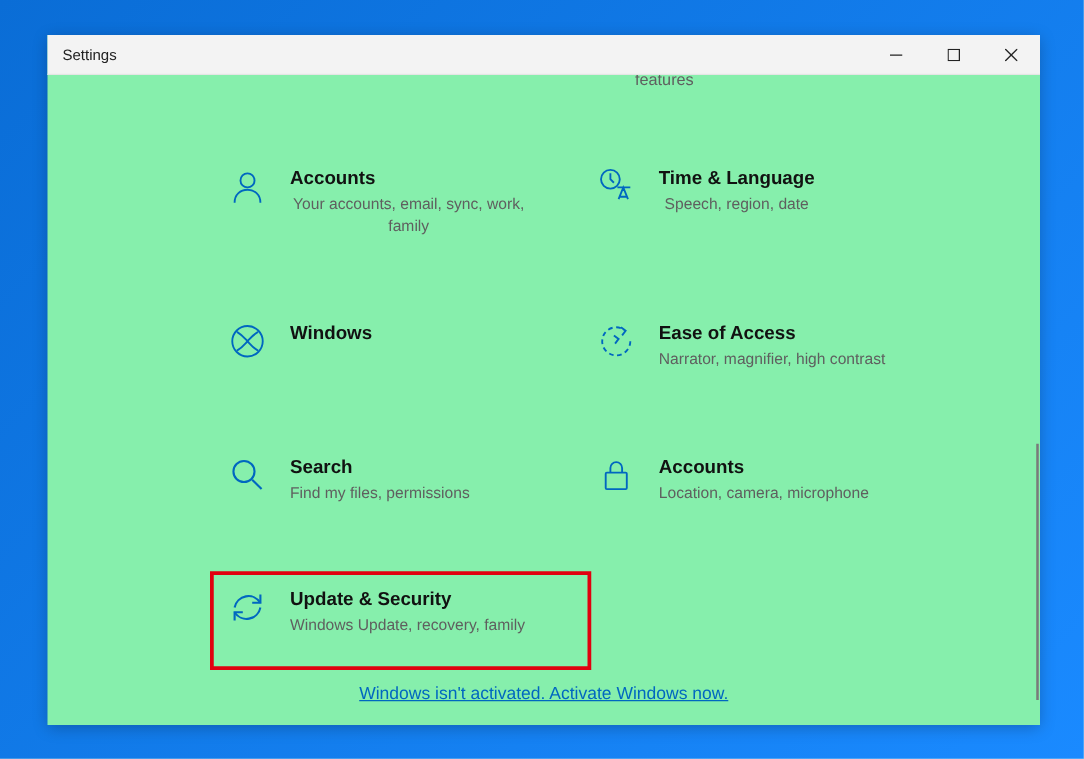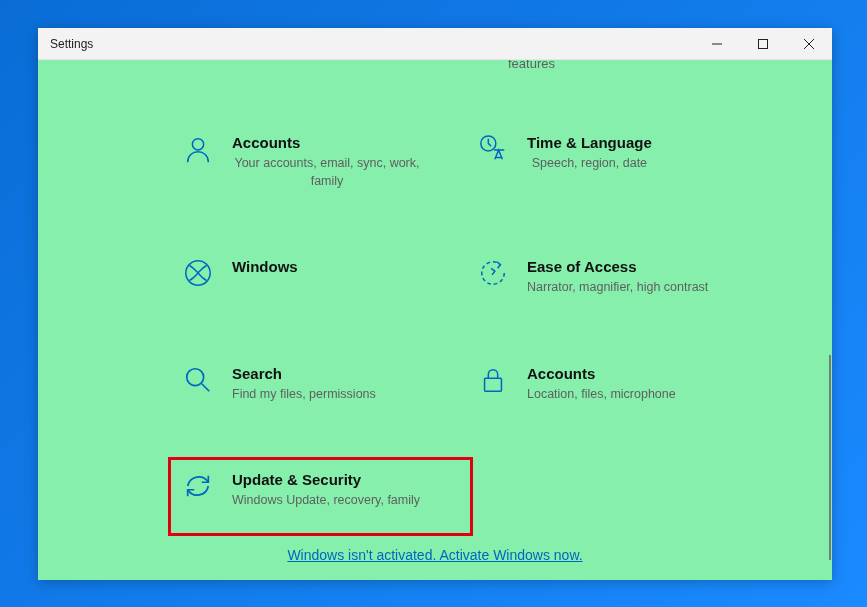--- a/index.html
+++ b/index.html
@@ -221,21 +221,21 @@
 
       <div class="tile">
         <div class="ic">
           <svg viewBox="0 0 32 32" width="30" height="30" fill="none" stroke="#0067c0" stroke-width="1.6">
             <rect x="7" y="14" width="18" height="14" rx="1"></rect>
             <path d="M11 14v-4a5 5 0 0 1 10 0v4"></path>
           </svg>
         </div>
         <div class="txt">
           <div class="title">Accounts</div>
-          <div class="desc">Location, files, microphone</div>
+          <div class="desc">Location, camera, microphone</div>
         </div>
       </div>
 
       <div class="tile highlight">
         <div class="ic">
           <svg viewBox="0 0 32 32" width="30" height="30" fill="none" stroke="#0067c0" stroke-width="1.8">
             <path d="M27 12a12 12 0 0 0-22 4"></path>
             <path d="M27 5v7h-7"></path>
             <path d="M5 20a12 12 0 0 0 22-4"></path>
             <path d="M5 27v-7h7"></path>

